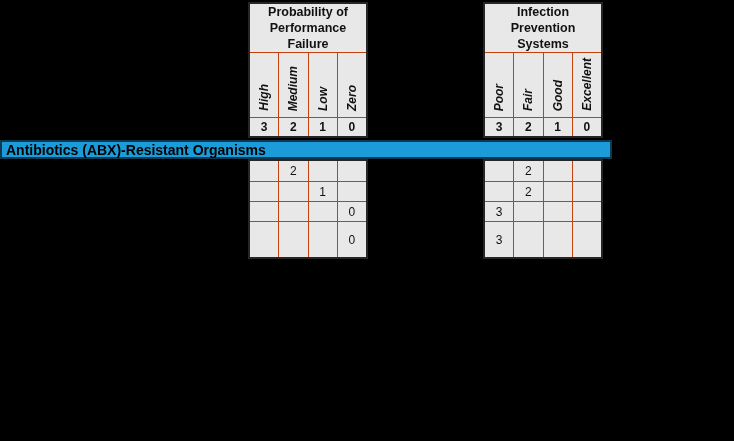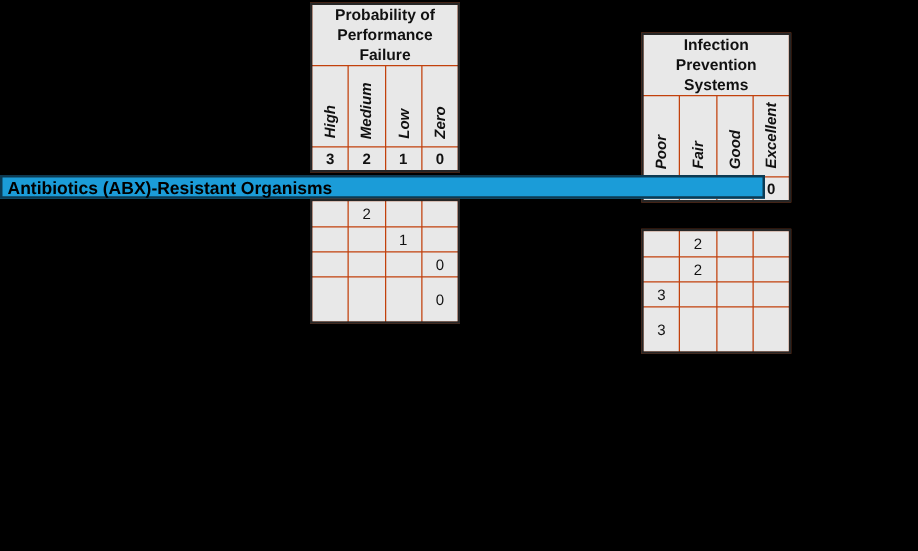--- a/index.html
+++ b/index.html
@@ -18,21 +18,21 @@
     display:grid;
     grid-template-columns:repeat(4, 1fr);
     gap:1px;
     background:#c2410c;            
     border:2px solid #262626;      
     box-sizing:border-box;
   }
   .tbl-top    { top:2px;   height:136px; grid-template-rows:48px 64px 18px; }
   .tbl-bottom { top:159px; height:100px; grid-template-rows:20px 19px 19px 35px; }
   .tbl-left  { left:248px; }
-  .tbl-right { left:513px;margin-top:24px; }
+  .tbl-right { left:483px; }
 
   .c {
     background:#e8e8e8;
     display:flex;
     align-items:center;
     justify-content:center;
     font-size:12px;
     color:#111111;
     overflow:hidden;
   }

